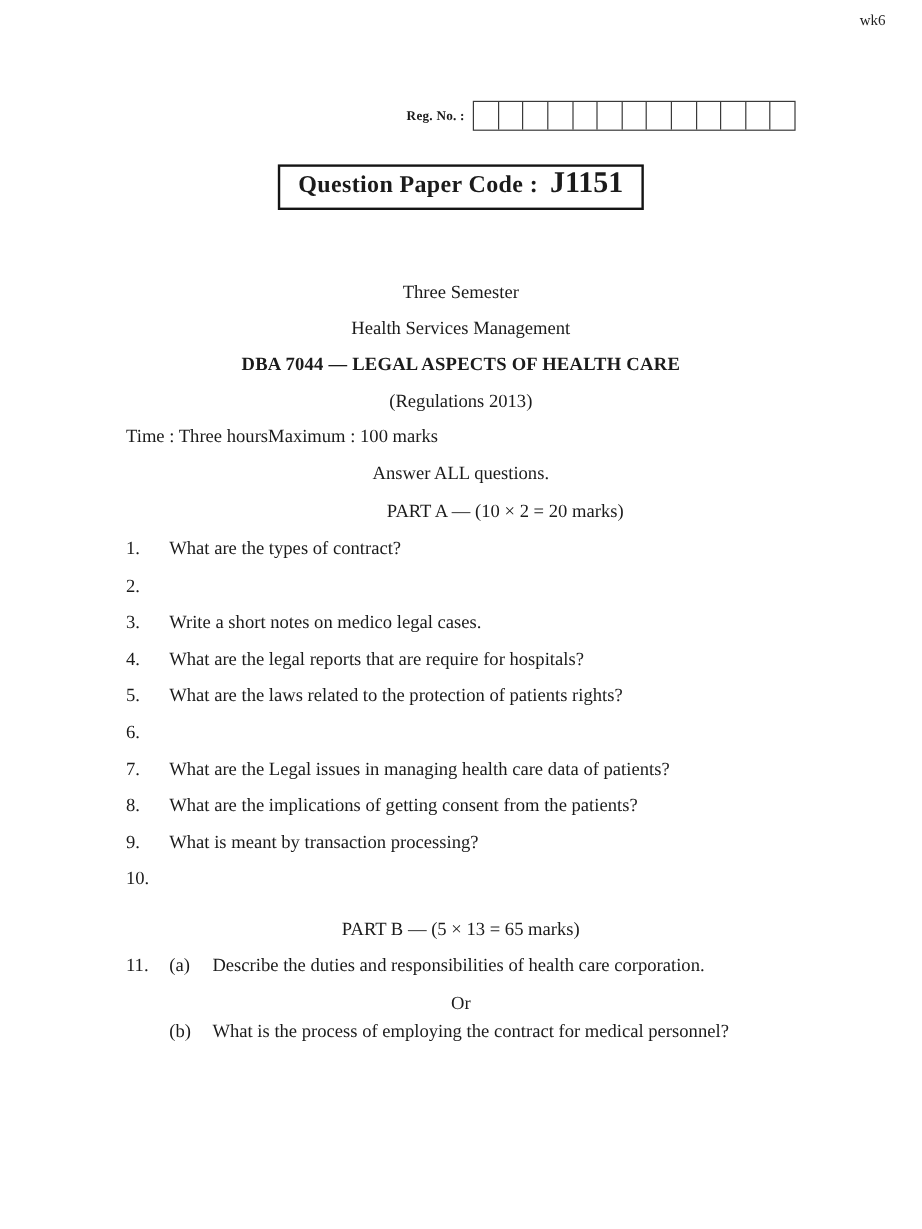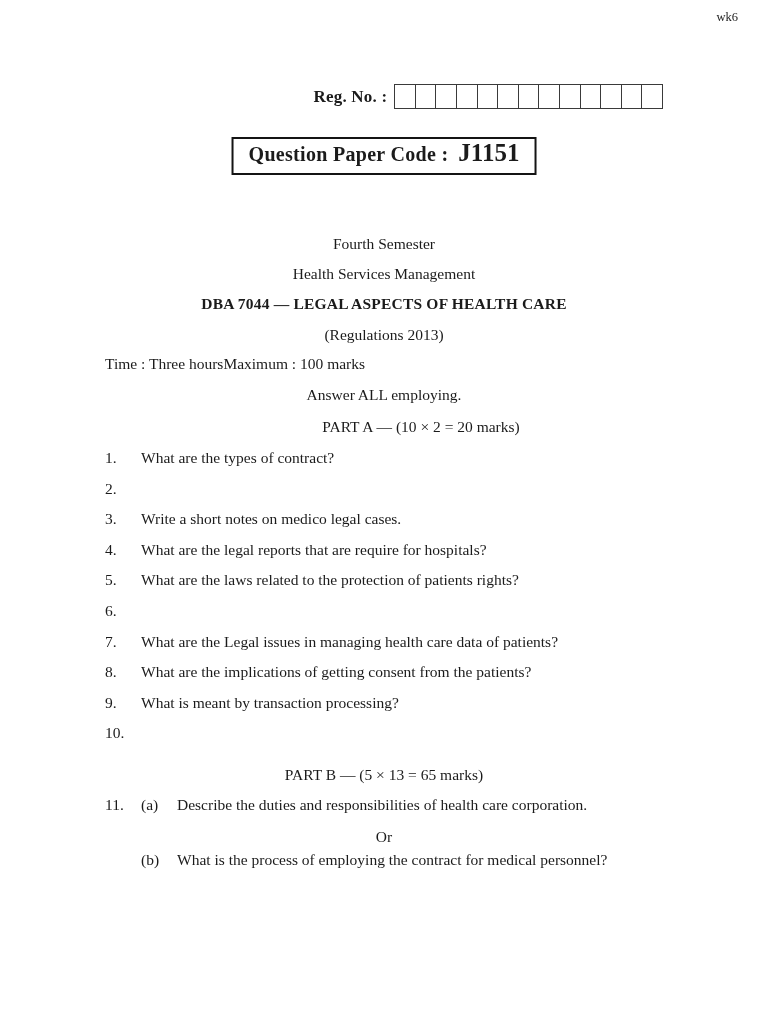--- a/index.html
+++ b/index.html
@@ -14,21 +14,21 @@
   .watermark {
     position:absolute; top:10px; right:30px;
     font-size:12.5px; color:#222;
   }
   
   .reg-row {
     position:absolute; top:84px; right:105px;
     display:flex; align-items:center;
   }
   .reg-label {
-    font-weight:bold; font-size:17px; margin-right:7px;
+    font-weight:bold; font-size:11px; margin-right:7px;
     letter-spacing:0.2px;
   }
   .reg-grid {
     display:flex; border:1.5px solid #3a3a3a; background:#fff;
   }
   .reg-cell {
     width:19.6px; height:23px;
     border-right:1.5px solid #3a3a3a;
   }
   .reg-cell:last-child { border-right:none; }
@@ -107,31 +107,31 @@
       <span class="reg-cell"></span>
       <span class="reg-cell"></span>
     </span>
   </div>
 
   <div class="code-box">
     <span class="code-label">Question Paper Code :</span>
     <span class="code-value">J1151</span>
   </div>
 
-  <div class="center-line t-sem">Fourth Semester</div>
+  <div class="center-line t-sem">Three Semester</div>
   <div class="center-line t-prog">Health Services Management</div>
   <div class="center-line t-course">DBA 7044 — LEGAL ASPECTS OF HEALTH CARE</div>
   <div class="center-line t-reg">(Regulations 2013)</div>
 
   <div class="time-row">
     <span>Time : Three hours</span>
     <span>Maximum : 100 marks</span>
   </div>
 
-  <div class="center-line t-instr">Answer ALL employing.</div>
+  <div class="center-line t-instr">Answer ALL questions.</div>
   <div class="center-line t-parta">PART A — (10 × 2 = 20 marks)</div>
 
   <div class="qlist">
     <div class="qrow">
       <span class="qnum">1.</span>
       <span class="qtext">What are the types of contract?</span>
     </div>
     <div class="qrow">
       <span class="qnum">2.</span>
     </div>

